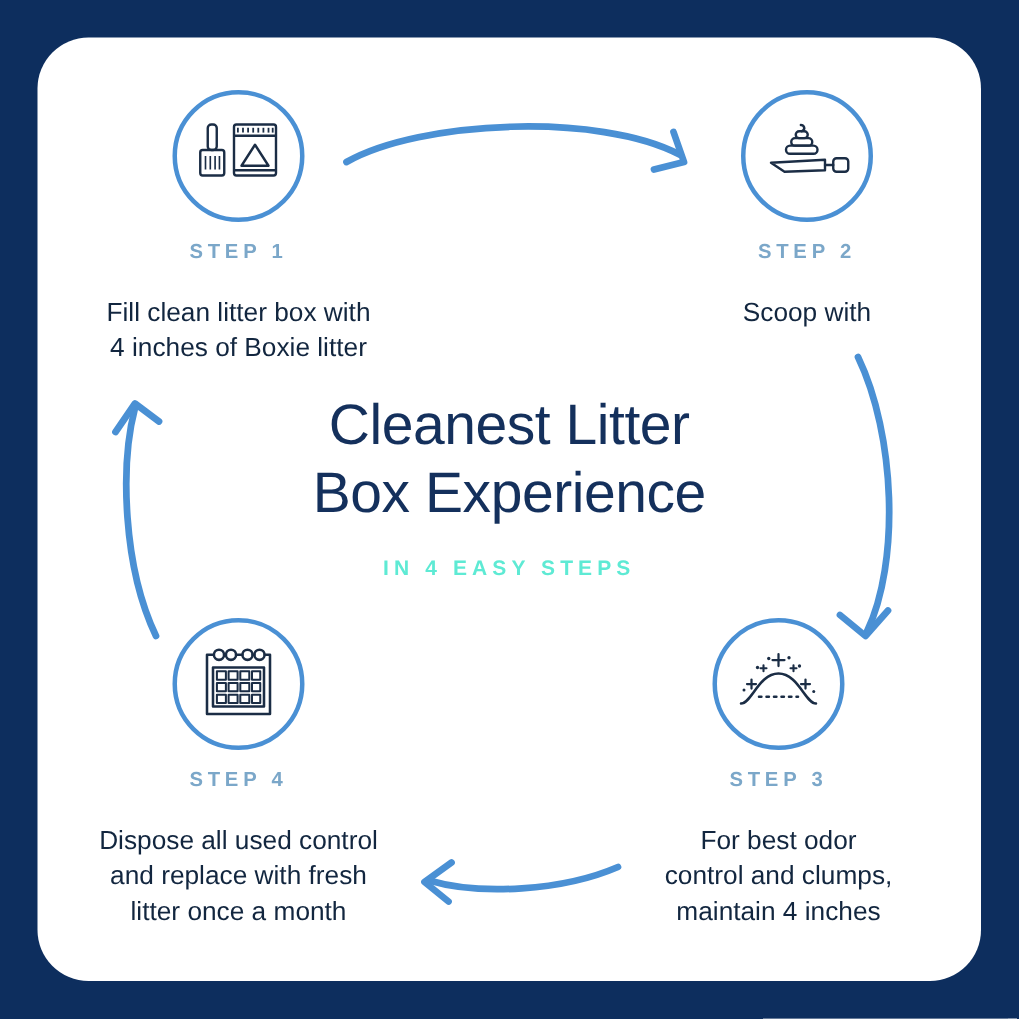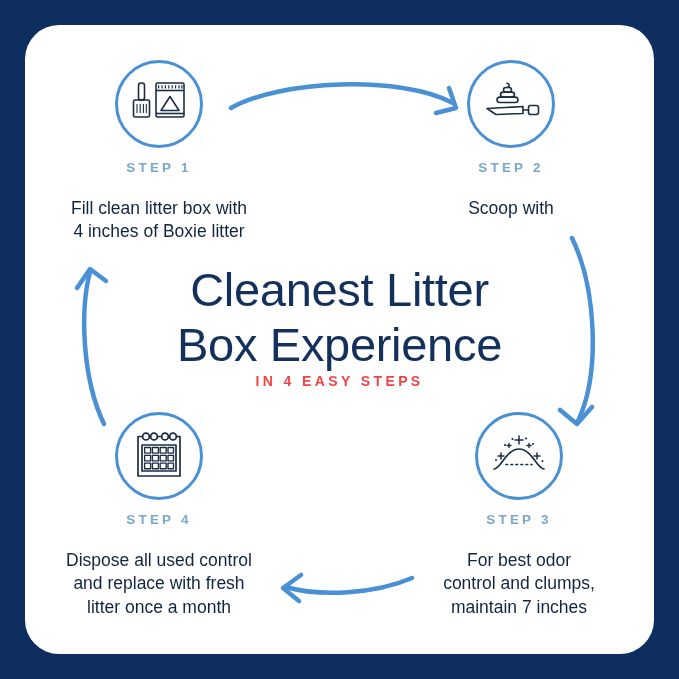--- a/index.html
+++ b/index.html
@@ -33,21 +33,21 @@
     pointer-events: none;
   }
 
   
   .step {
     position: absolute;
     width: 280px;
     text-align: center;
   }
   .step-1 { left: 19px;  top: 60px; }
-  .step-2 { left: 371px; top: 60px; }
+  .step-2 { left: 398px; top: 60px; }
   .step-3 { left: 379px; top: 412px; }
   .step-4 { left: 19px;  top: 412px; }
 
   .circle {
     width: 88px; height: 88px;
     margin: 0 auto;
     border: 3px solid #4a90d4;
     border-radius: 50%;
     display: flex;
     align-items: center;
@@ -73,32 +73,33 @@
   }
 
   
   .center {
     position: absolute;
     left: 90px; top: 262px;
     width: 499px;
     text-align: center;
   }
   .title {
-    font-size: 47px;
+    font-size: 38px;
     line-height: 1.18;
     font-weight: normal;
     color: #14305c;
     letter-spacing: -0.3px;
     white-space: pre-line;
   }
   .subtitle {
+    margin-top: 18px;
     font-size: 14px;
     font-weight: bold;
     letter-spacing: 3.4px;
-    color: #ef4444;
+    color: #5eead4;
     text-transform: uppercase;
   }
 </style>
 </head>
 <body>
 
 <div class="frame">
   <div class="card"></div>
 
   <svg class="arrows" viewBox="0 0 679 679">
@@ -217,21 +218,21 @@
               <circle cx="7" cy="27" r="1"></circle>
               <circle cx="53.5" cy="28" r="1"></circle>
             </g>
           </g>
         </svg>
       </span>
     </div>
     <div class="step-label">STEP 3</div>
     <div class="step-text">For best odor
 control and clumps,
-maintain 7 inches</div>
+maintain 4 inches</div>
   </div>
 
   <div class="step step-4">
     <div class="circle">
       <span>
         <svg width="54" height="50" viewBox="0 0 54 50">
           <g fill="none" stroke="#1b2d45" stroke-width="1.7" stroke-linejoin="round" stroke-linecap="round">
 
             <circle cx="14" cy="5.5" r="3.4"></circle>
             <circle cx="22" cy="5.5" r="3.4"></circle>

